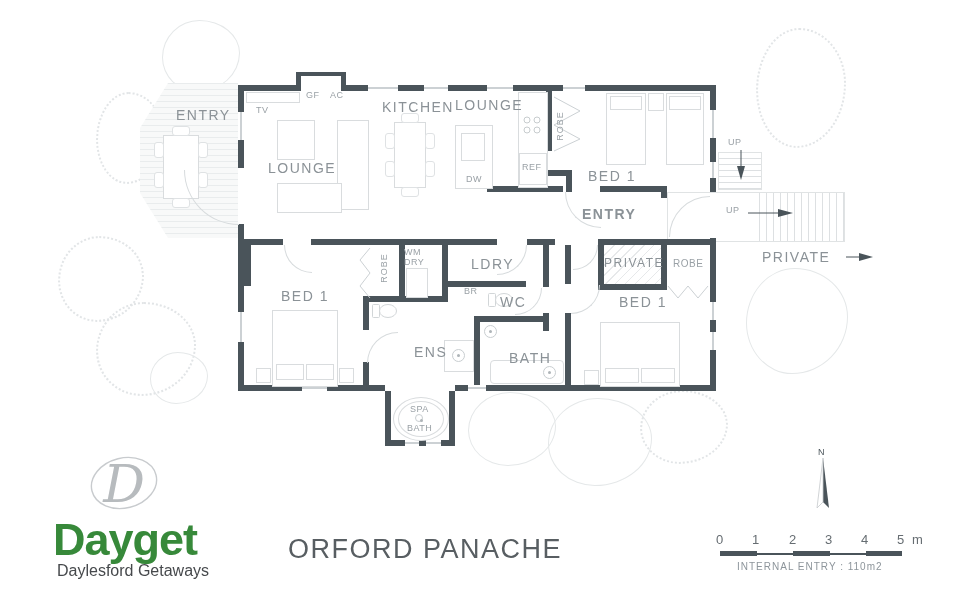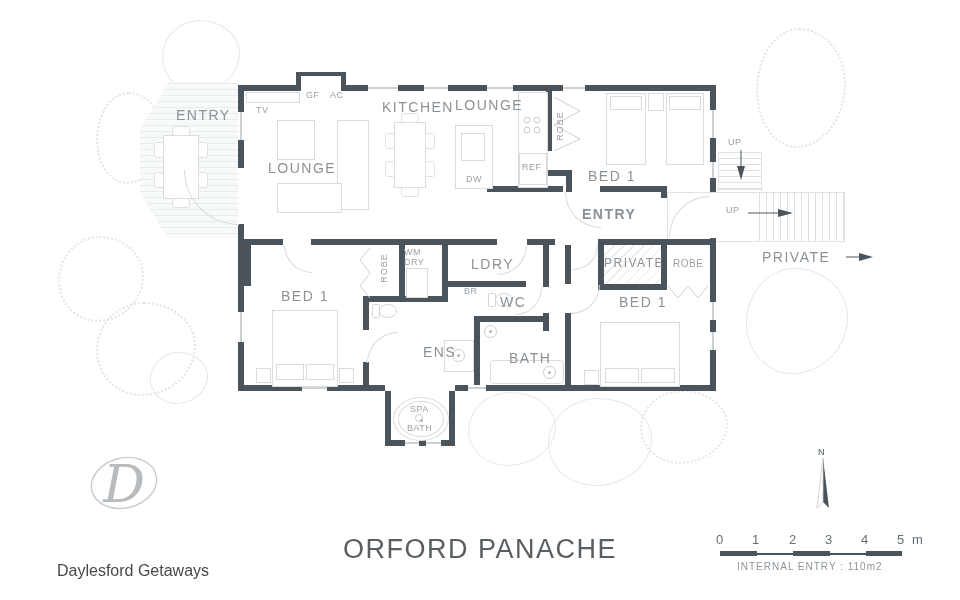--- a/index.html
+++ b/index.html
@@ -45,21 +45,21 @@
   .drain{position:absolute;width:11px;height:11px;border:1px solid #c9ced1;border-radius:50%;}
   .drain::before{content:"";position:absolute;left:4px;top:4px;width:3px;height:3px;background:#aeb4b8;border-radius:50%;}
   
   .tick{position:absolute;color:#666d72;font-size:13px;}
   .bar-thick{position:absolute;height:5px;background:#4a545a;}
   .bar-thin{position:absolute;height:2px;background:#4a545a;}
   
   #logo-name{position:absolute;left:53px;top:514px;font-size:45px;font-weight:bold;color:#37893a;letter-spacing:-1px;}
   #logo-tag{position:absolute;left:57px;top:562px;font-size:16px;color:#46494c;}
   
-  #plan-title{position:absolute;left:300px;top:534px;width:360px;text-align:center;
+  #plan-title{position:absolute;left:288px;top:534px;width:360px;
         font-size:27px;color:#585e62;letter-spacing:1.5px;}
   .area-note{position:absolute;color:#8d959b;font-size:10px;letter-spacing:1px;}
   svg{position:absolute;overflow:visible;}
 </style>
 </head>
 <body>
 
 <div id="canvas">
 
   <span class="tree" style="left:162px;top:20px;width:76px;height:70px;"></span>
@@ -259,21 +259,21 @@
   <span class="lbl" style="left:176px;top:107px;">ENTRY</span>
   <span class="lbl" style="left:268px;top:160px;">LOUNGE</span>
   <span class="lbl" style="left:382px;top:99px;">KITCHEN</span>
   <span class="lbl" style="left:455px;top:97px;">LOUNGE</span>
   <span class="lbl" style="left:588px;top:168px;">BED 1</span>
   <span class="lbl" style="left:582px;top:206px;font-weight:bold;">ENTRY</span>
   <span class="lbl" style="left:281px;top:288px;">BED 1</span>
   <span class="lbl" style="left:456px;top:256px;margin-left:15px;">LDRY</span>
   <span class="lbl" style="left:500px;top:294px;">WC</span>
   <span class="lbl" style="left:619px;top:294px;">BED 1</span>
-  <span class="lbl" style="left:423px;top:344px;">ENS</span>
+  <span class="lbl" style="left:414px;top:344px;">ENS</span>
   <span class="lbl" style="left:509px;top:350px;">BATH</span>
   <span class="lbl" style="left:604px;top:256px;font-size:12px;">PRIVATE</span>
   <span class="lbl" style="left:762px;top:249px;">PRIVATE</span>
 
   <span class="sm" style="left:256px;top:105px;">TV</span>
   <span class="sm" style="left:306px;top:90px;">GF</span>
   <span class="sm" style="left:330px;top:90px;">AC</span>
   <span class="sm" style="left:466px;top:174px;">DW</span>
   <span class="sm" style="left:522px;top:162px;">REF</span>
   <span class="vlbl" style="left:545px;top:121px;">ROBE</span>
@@ -304,17 +304,18 @@
   <span class="bar-thin" style="left:720px;top:553px;width:182px;"></span>
   <span class="bar-thick" style="left:720px;top:551px;width:37px;"></span>
   <span class="bar-thick" style="left:793px;top:551px;width:37px;"></span>
   <span class="bar-thick" style="left:866px;top:551px;width:36px;"></span>
   <span class="area-note" style="left:737px;top:561px;">INTERNAL ENTRY : 110m2</span>
 
   <svg style="left:86px;top:450px;" width="76" height="66">
     <ellipse cx="38" cy="33" rx="33" ry="25" transform="rotate(-14 38 33)" fill="none" stroke="#c8cbce" stroke-width="1.4"></ellipse>
     <text x="38" y="52" text-anchor="middle" font-family="DejaVu Serif, serif" font-style="italic" font-size="52" fill="#b7bbbe">D</text>
   </svg>
+  <div id="logo-name">Dayget</div>
   <div id="logo-tag">Daylesford Getaways</div>
 
   <div id="plan-title">ORFORD PANACHE</div>
 
 </div>
 
 </body></html>

